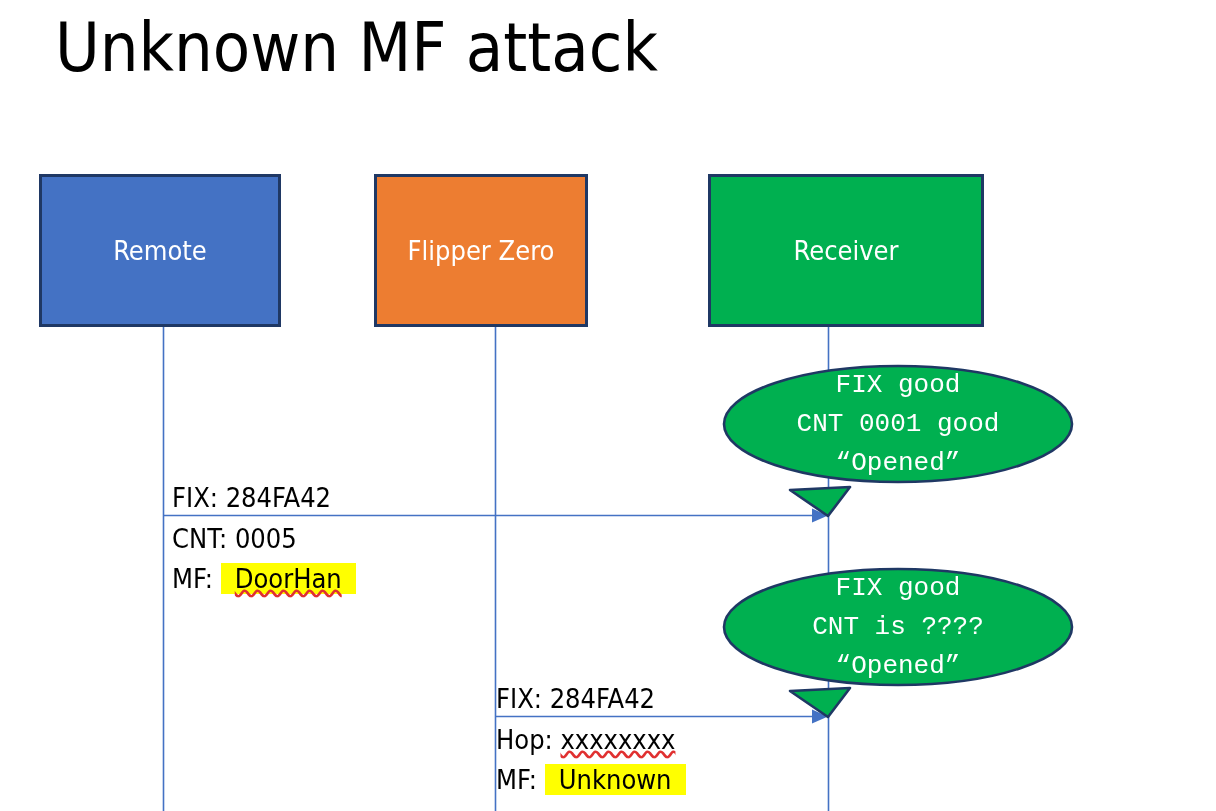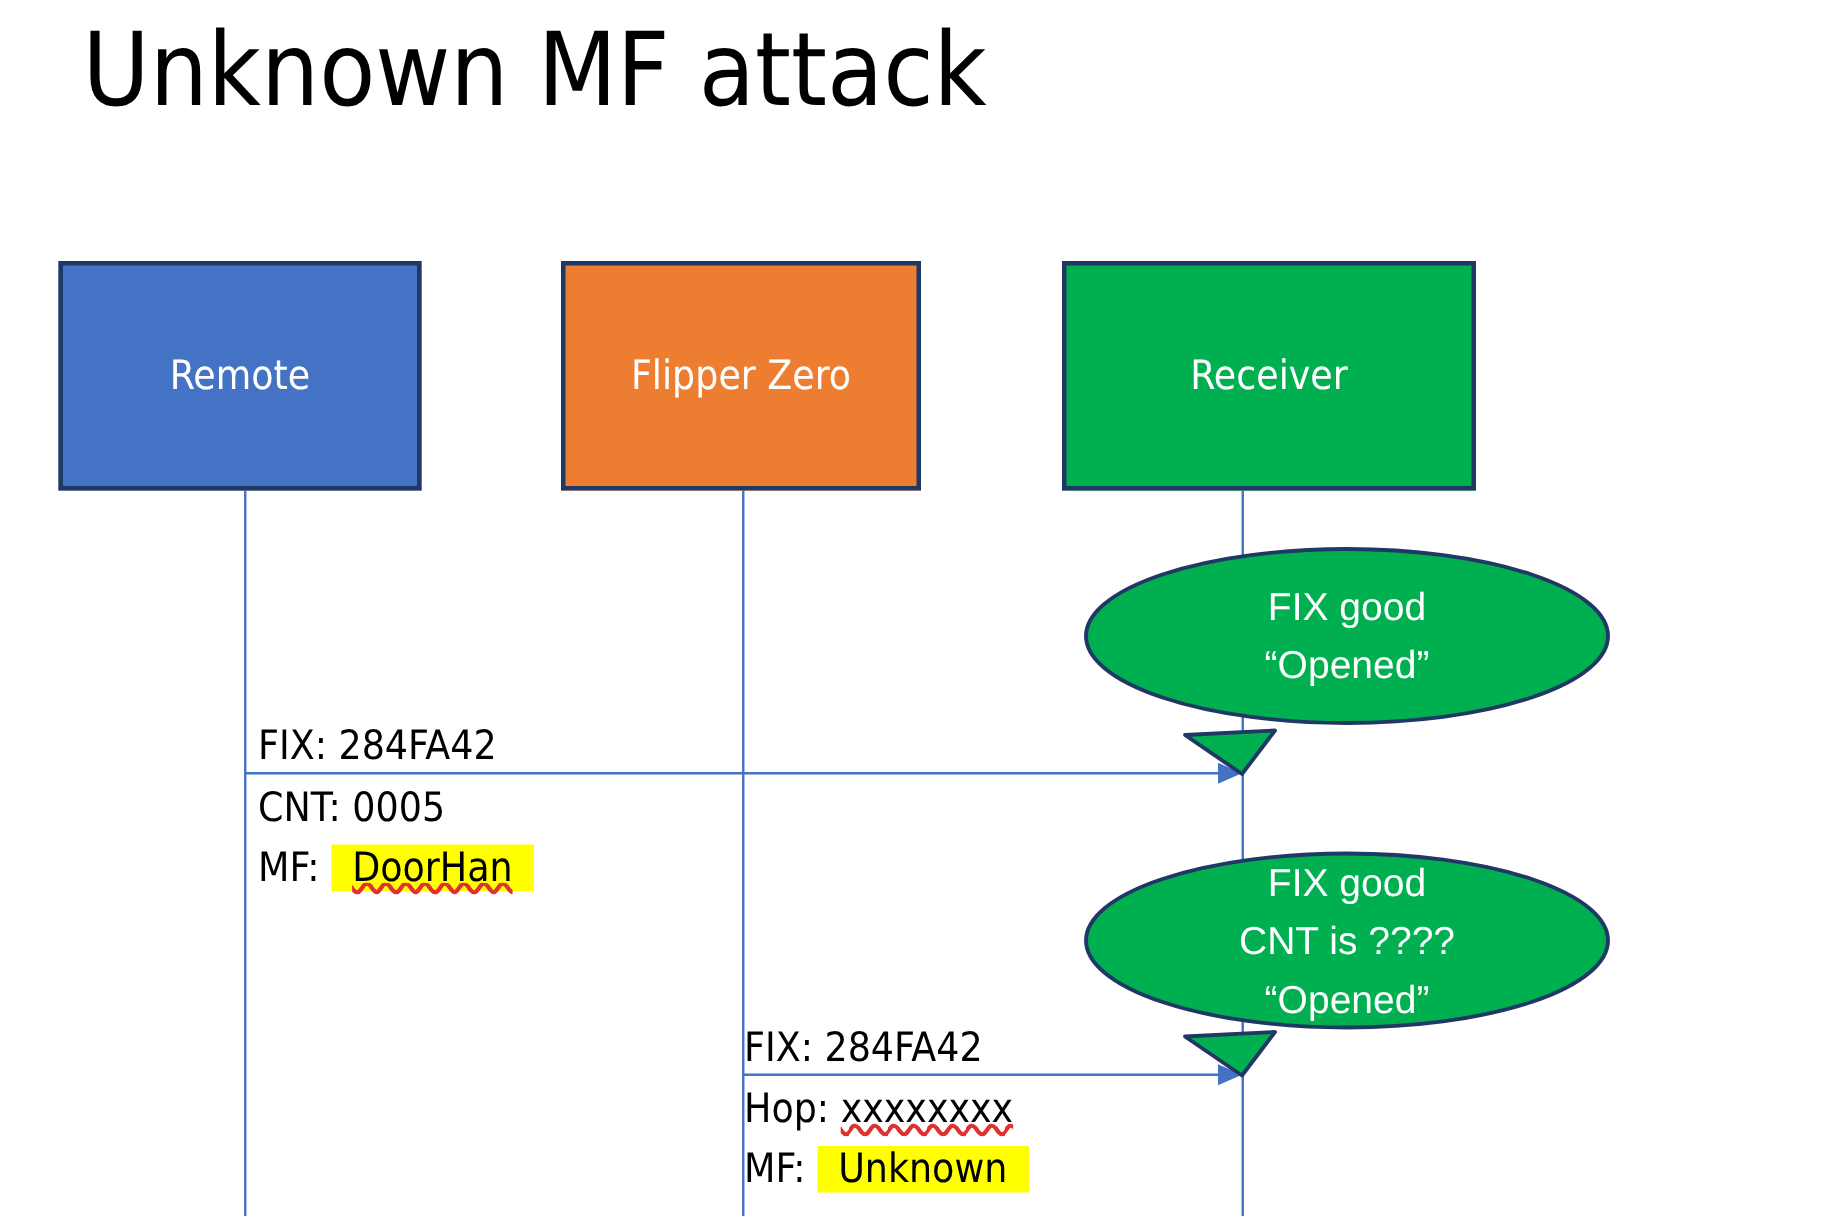--- a/index.html
+++ b/index.html
@@ -68,21 +68,21 @@
     justify-content: center;
     pointer-events: auto;
   }
   .callout-text {
     position: relative;
     z-index: 3;
     color: #ffffff;
     font-size: 26px;
     line-height: 39px;
     text-align: center;
-    font-family: Liberation Sans, sans-serif;
+    font-family: Liberation Mono, monospace;
     white-space: nowrap;
   }
 
   
   .msg-block {
     position: absolute;
     font-size: 27px;
     line-height: 40px;
     color: #000000;
     font-family: "DejaVu Sans Condensed", "Liberation Sans", sans-serif;
@@ -132,30 +132,31 @@
     <g>
       <path d="M 790,691 L 828,717 L 850,688 Z" fill="#00B050" stroke="#1F3864" stroke-width="2.6" stroke-linejoin="round"></path>
       <ellipse cx="898" cy="627" rx="174" ry="58" fill="#00B050" stroke="#1F3864" stroke-width="2.6"></ellipse>
     </g>
   </svg>
 
   <div class="actor-box" style="left:39px; top:174px; width:242px; height:153px; background:#4472C4;">
     <span class="actor-label">Remote</span>
   </div>
 
-  <div class="actor-box" style="left:374px; top:174px; width:240px; height:153px; background:#ED7D31;">
+  <div class="actor-box" style="left:374px; top:174px; width:214px; height:153px; background:#ED7D31;">
     <span class="actor-label">Flipper Zero</span>
   </div>
 
   <div class="actor-box" style="left:708px; top:174px; width:276px; height:153px; background:#00B050;">
     <span class="actor-label">Receiver</span>
   </div>
 
   <div class="callout" style="left:724px; top:366px; width:348px; height:116px;">
     <div class="callout-text">FIX good</div>
+    <div class="callout-text">CNT 0001 good</div>
     <div class="callout-text">“Opened”</div>
   </div>
 
   <div class="callout" style="left:724px; top:569px; width:348px; height:116px;">
     <div class="callout-text">FIX good</div>
     <div class="callout-text">CNT is ????</div>
     <div class="callout-text">“Opened”</div>
   </div>
 
   <div class="msg-block" style="left:172px; top:478px;">

